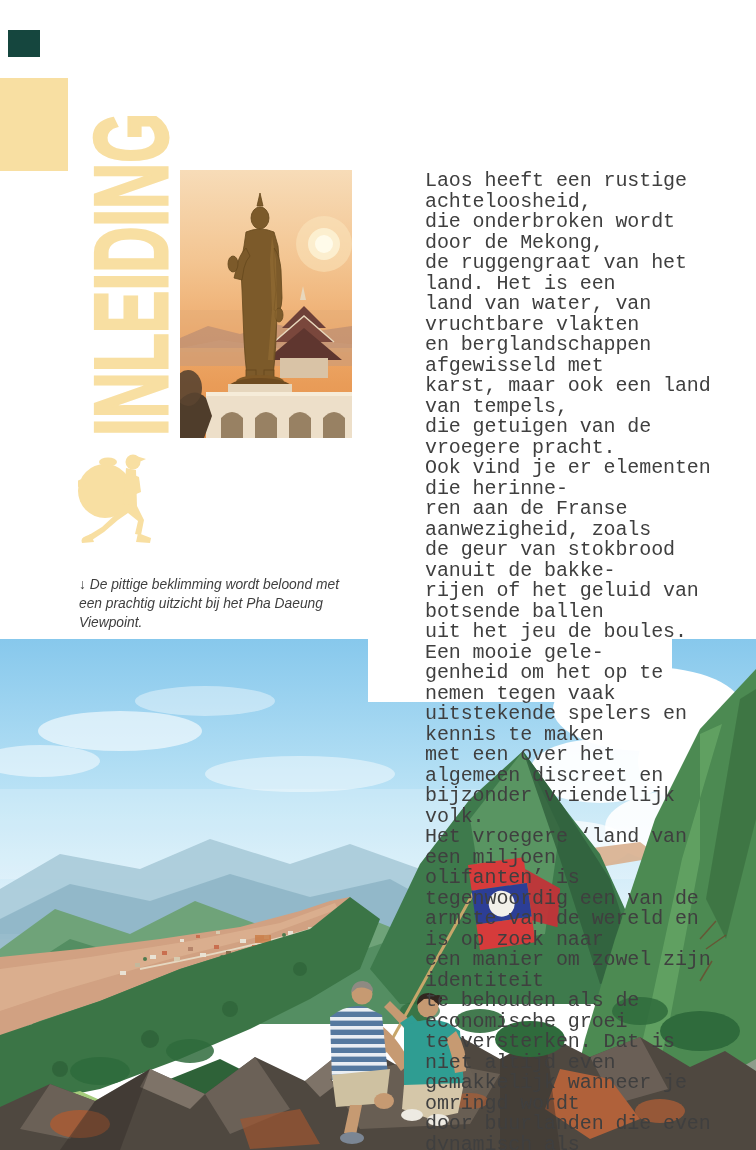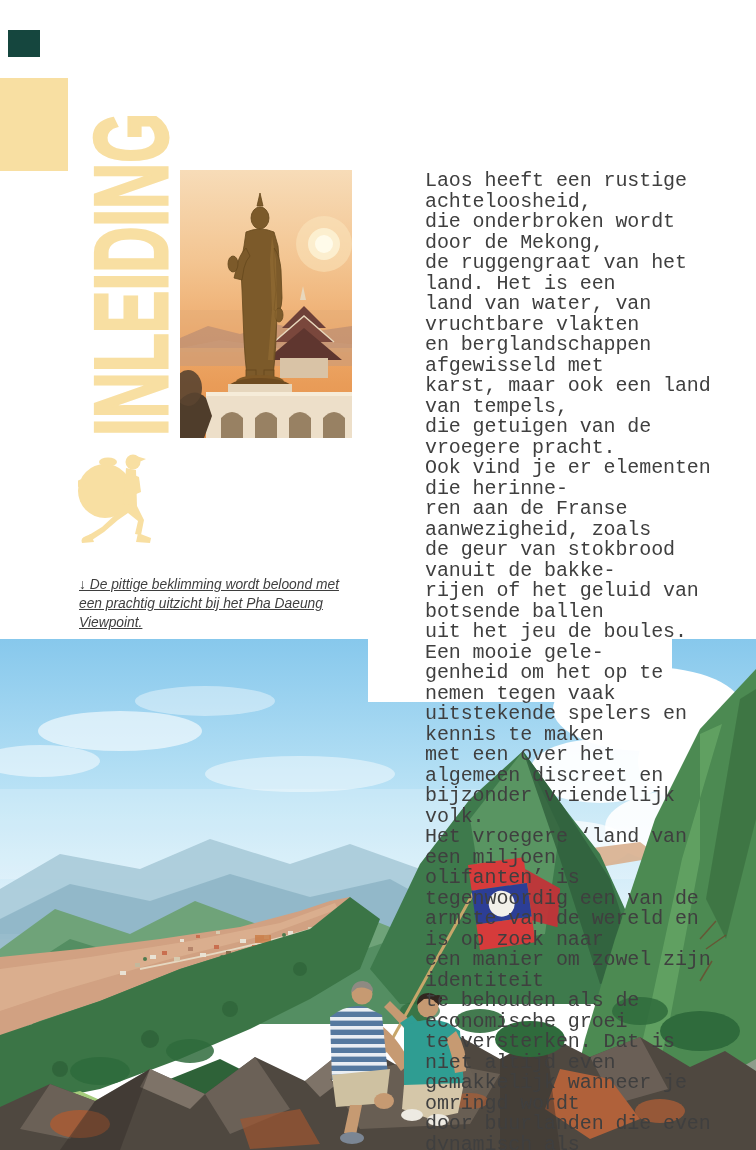--- a/index.html
+++ b/index.html
@@ -18,21 +18,21 @@
     -webkit-text-stroke:3px #F8DFA2;
     font-family:"Liberation Sans",sans-serif;
   }
   .hiker{position:absolute;left:78px;top:450px;width:76px;height:95px;}
   .buddha-photo{position:absolute;left:180px;top:170px;width:172px;height:268px;overflow:hidden;}
   .caption{
     position:absolute;font-style:italic;color:#3E3E3E;
     font-size:13.8px;line-height:19px;font-weight:500;white-space:pre-line;
   }
   .caption-buddha{left:181px;top:449px;width:190px;}
-  .caption-viewpoint{left:79px;top:575px;width:305px;text-decoration:underline;}
+  .caption-viewpoint{left:79px;top:575px;width:305px;}
   .landscape-photo{position:absolute;left:0;top:639px;width:756px;height:511px;z-index:1;}
   .text-card{position:absolute;left:368px;top:560px;width:304px;height:142px;background:#ffffff;z-index:2;}
   .body-text{
     position:absolute;left:381px;top:171px;width:292px;z-index:3;
     font-family:Liberation Mono, monospace;
     font-size:20px;line-height:20.5px;color:#3F3F3F;white-space:pre-line;
     letter-spacing:-0.1px;
     margin-left:44px;
   }
 </style>

